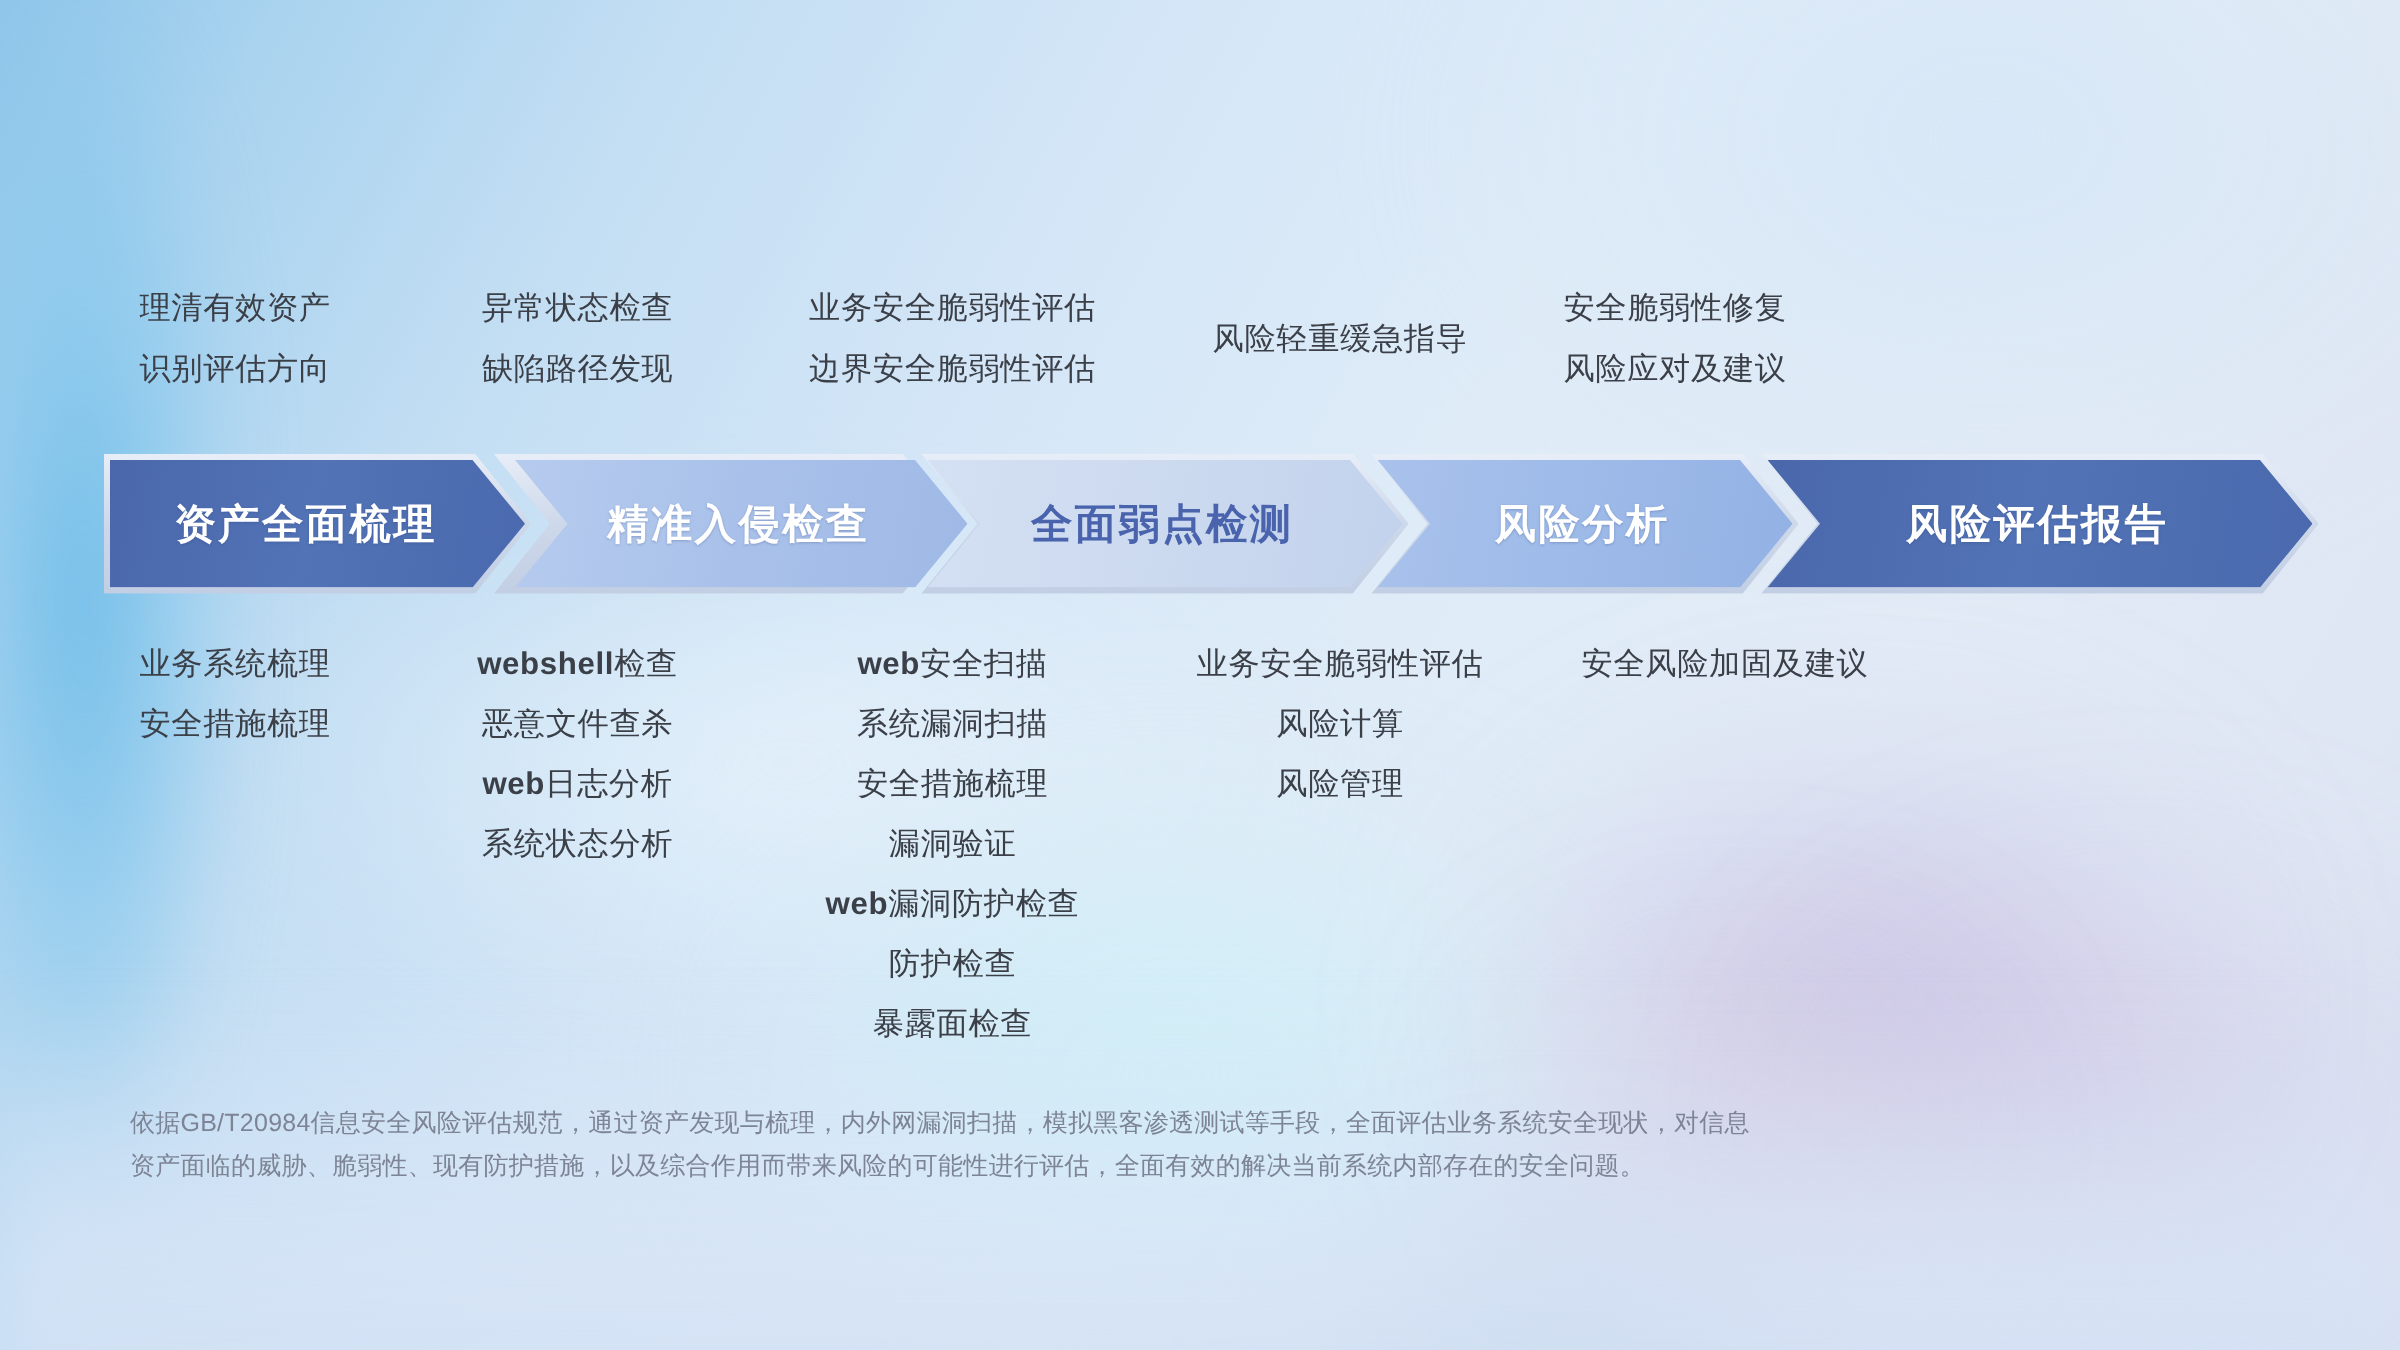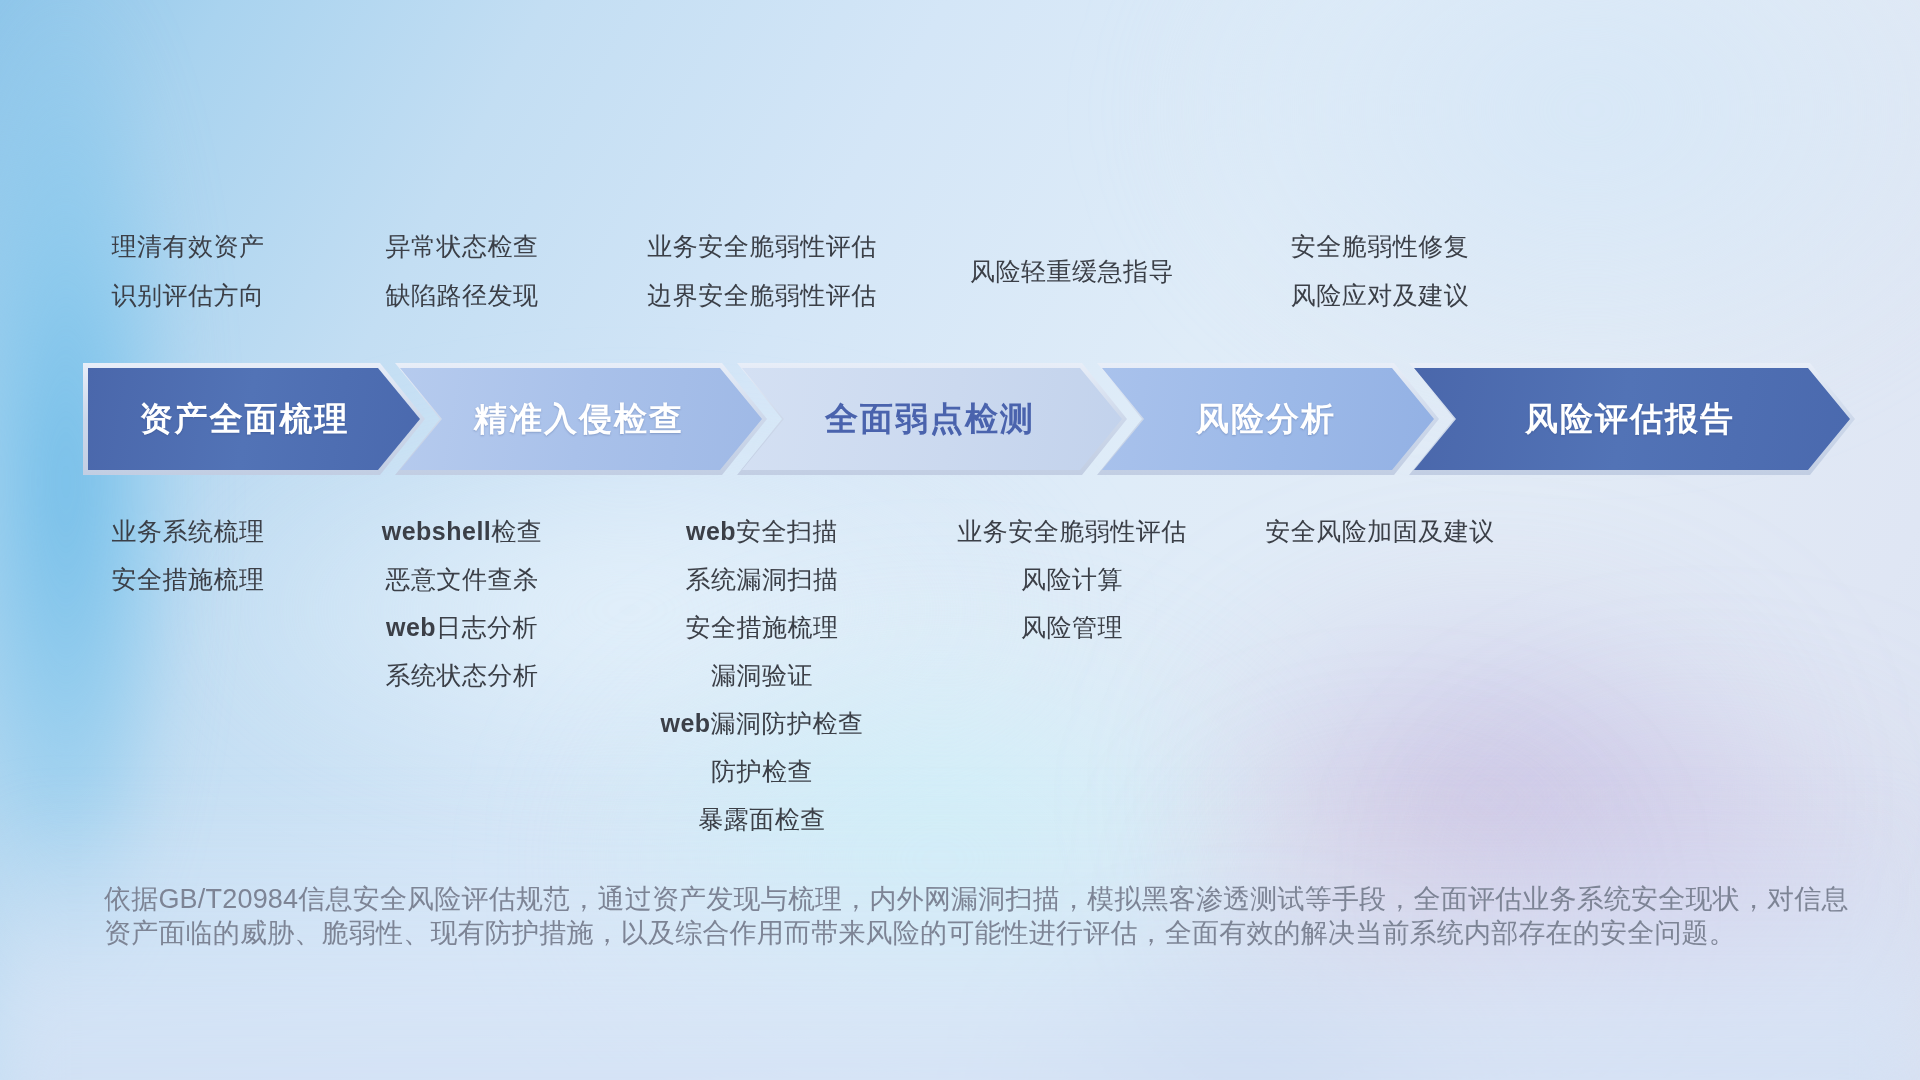--- a/index.html
+++ b/index.html
@@ -66,21 +66,21 @@
   .col-bot{position:absolute;text-align:center;}
   .col-bot .line{
     font-size:25px;color:#3b3f47;line-height:1;white-space:nowrap;letter-spacing:.5px;
   }
   .col-bot .line + .line{margin-top:23px;}
   .line b{font-weight:bold;}
 
   
   #footer{
     position:absolute;left:104px;top:882px;width:1560px;
-    font-size:27px;line-height:34px;color:#7d8495;letter-spacing:.2px;
+    font-size:20px;line-height:34px;color:#7d8495;letter-spacing:.2px;
   }
   #footer .fline{white-space:nowrap;}
 </style>
 </head>
 <body>
 
 <div id="bg">
   <div id="bg-base"></div>
   <div id="bg-topright"></div>
   <div id="bg-midlight"></div>
@@ -103,32 +103,32 @@
         <div class="line">异常状态检查</div>
         <div class="line">缺陷路径发现</div>
       </div>
       <div class="col-top" style="top: 234px; left: 502px; width: 520px;">
         <div class="line">业务安全脆弱性评估</div>
         <div class="line">边界安全脆弱性评估</div>
       </div>
       <div class="col-top" style="top: 258.5px; left: 812px; width: 520px;">
         <div class="line">风险轻重缓急指导</div>
       </div>
-      <div class="col-top" style="top: 234px; left: 1120px; width: 520px;">
+      <div class="col-top" style="top: 234px; left: 1080px; width: 520px;">
         <div class="line">安全脆弱性修复</div>
         <div class="line">风险应对及建议</div>
       </div>
     </div>
   <div id="band">
       <div class="seg" style="left: 83px; top: -5px; width: 342px; height: 112px; clip-path: polygon(0px 0px, 297px 0px, 342px 56px, 297px 112px, 0px 112px); background: linear-gradient(rgb(232, 238, 248) 0%, rgb(205, 216, 234) 50%, rgb(194, 206, 227) 100%); z-index: 10;"></div>
       <div class="seg" style="left: 88px; width: 332px; clip-path: polygon(0px 0px, 290px 0px, 332px 51px, 290px 102px, 0px 102px); background: linear-gradient(100deg, rgb(74, 103, 171) 0%, rgb(82, 115, 182) 48%, rgb(74, 105, 174) 100%); z-index: 20; justify-content: center; padding-left: 0px; padding-right: 18.9px; box-sizing: border-box;">
         <div class="label lbl-white">资产全面梳理</div>
       </div>
       <div class="seg" style="left: 395px; top: -5px; width: 372px; height: 112px; clip-path: polygon(0px 0px, 327px 0px, 372px 56px, 327px 112px, 0px 112px, 45px 56px); background: linear-gradient(rgb(232, 238, 248) 0%, rgb(205, 216, 234) 50%, rgb(194, 206, 227) 100%); z-index: 9;"></div>
-      <div class="seg" style="left: 400px; width: 362px; clip-path: polygon(0px 0px, 320px 0px, 362px 51px, 320px 102px, 0px 102px, 42px 51px); background: linear-gradient(100deg, rgb(182, 203, 238) 0%, rgb(169, 193, 234) 50%, rgb(159, 185, 230) 100%); z-index: 19; justify-content: center; padding-left: 14.7px; padding-right: 18.9px; box-sizing: border-box;">
+      <div class="seg" style="left: 412px; width: 362px; clip-path: polygon(0px 0px, 320px 0px, 362px 51px, 320px 102px, 0px 102px, 42px 51px); background: linear-gradient(100deg, rgb(182, 203, 238) 0%, rgb(169, 193, 234) 50%, rgb(159, 185, 230) 100%); z-index: 19; justify-content: center; padding-left: 14.7px; padding-right: 18.9px; box-sizing: border-box;">
         <div class="label lbl-white">精准入侵检查</div>
       </div>
       <div class="seg" style="left: 737px; top: -5px; width: 390px; height: 112px; clip-path: polygon(0px 0px, 345px 0px, 390px 56px, 345px 112px, 0px 112px, 45px 56px); background: linear-gradient(rgb(232, 238, 248) 0%, rgb(205, 216, 234) 50%, rgb(194, 206, 227) 100%); z-index: 8;"></div>
       <div class="seg" style="left: 742px; width: 380px; clip-path: polygon(0px 0px, 338px 0px, 380px 51px, 338px 102px, 0px 102px, 42px 51px); background: linear-gradient(100deg, rgb(212, 224, 243) 0%, rgb(203, 217, 239) 55%, rgb(194, 210, 236) 100%); z-index: 18; justify-content: center; padding-left: 14.7px; padding-right: 18.9px; box-sizing: border-box;">
         <div class="label lbl-blue">全面弱点检测</div>
       </div>
       <div class="seg" style="left: 1097px; top: -5px; width: 342px; height: 112px; clip-path: polygon(0px 0px, 297px 0px, 342px 56px, 297px 112px, 0px 112px, 45px 56px); background: linear-gradient(rgb(232, 238, 248) 0%, rgb(205, 216, 234) 50%, rgb(194, 206, 227) 100%); z-index: 7;"></div>
       <div class="seg" style="left: 1102px; width: 332px; clip-path: polygon(0px 0px, 290px 0px, 332px 51px, 290px 102px, 0px 102px, 42px 51px); background: linear-gradient(100deg, rgb(169, 194, 236) 0%, rgb(156, 185, 232) 55%, rgb(147, 177, 228) 100%); z-index: 17; justify-content: center; padding-left: 14.7px; padding-right: 18.9px; box-sizing: border-box;">
         <div class="label lbl-white">风险分析</div>
       </div>

